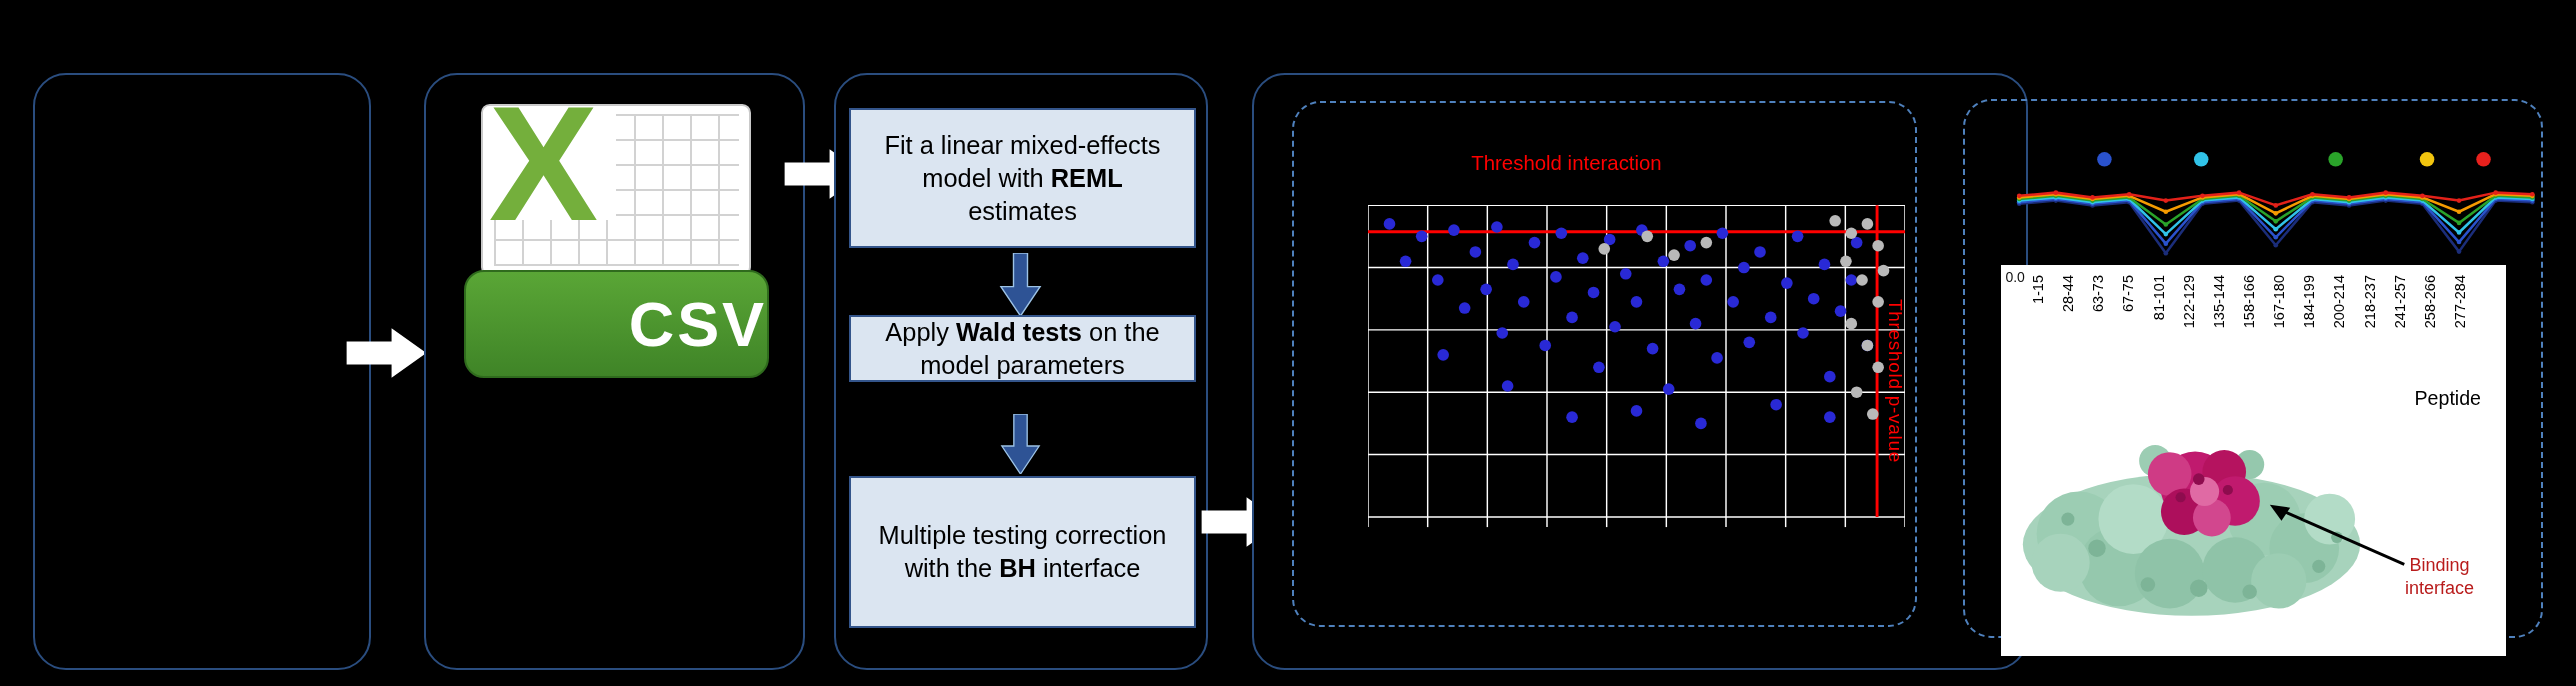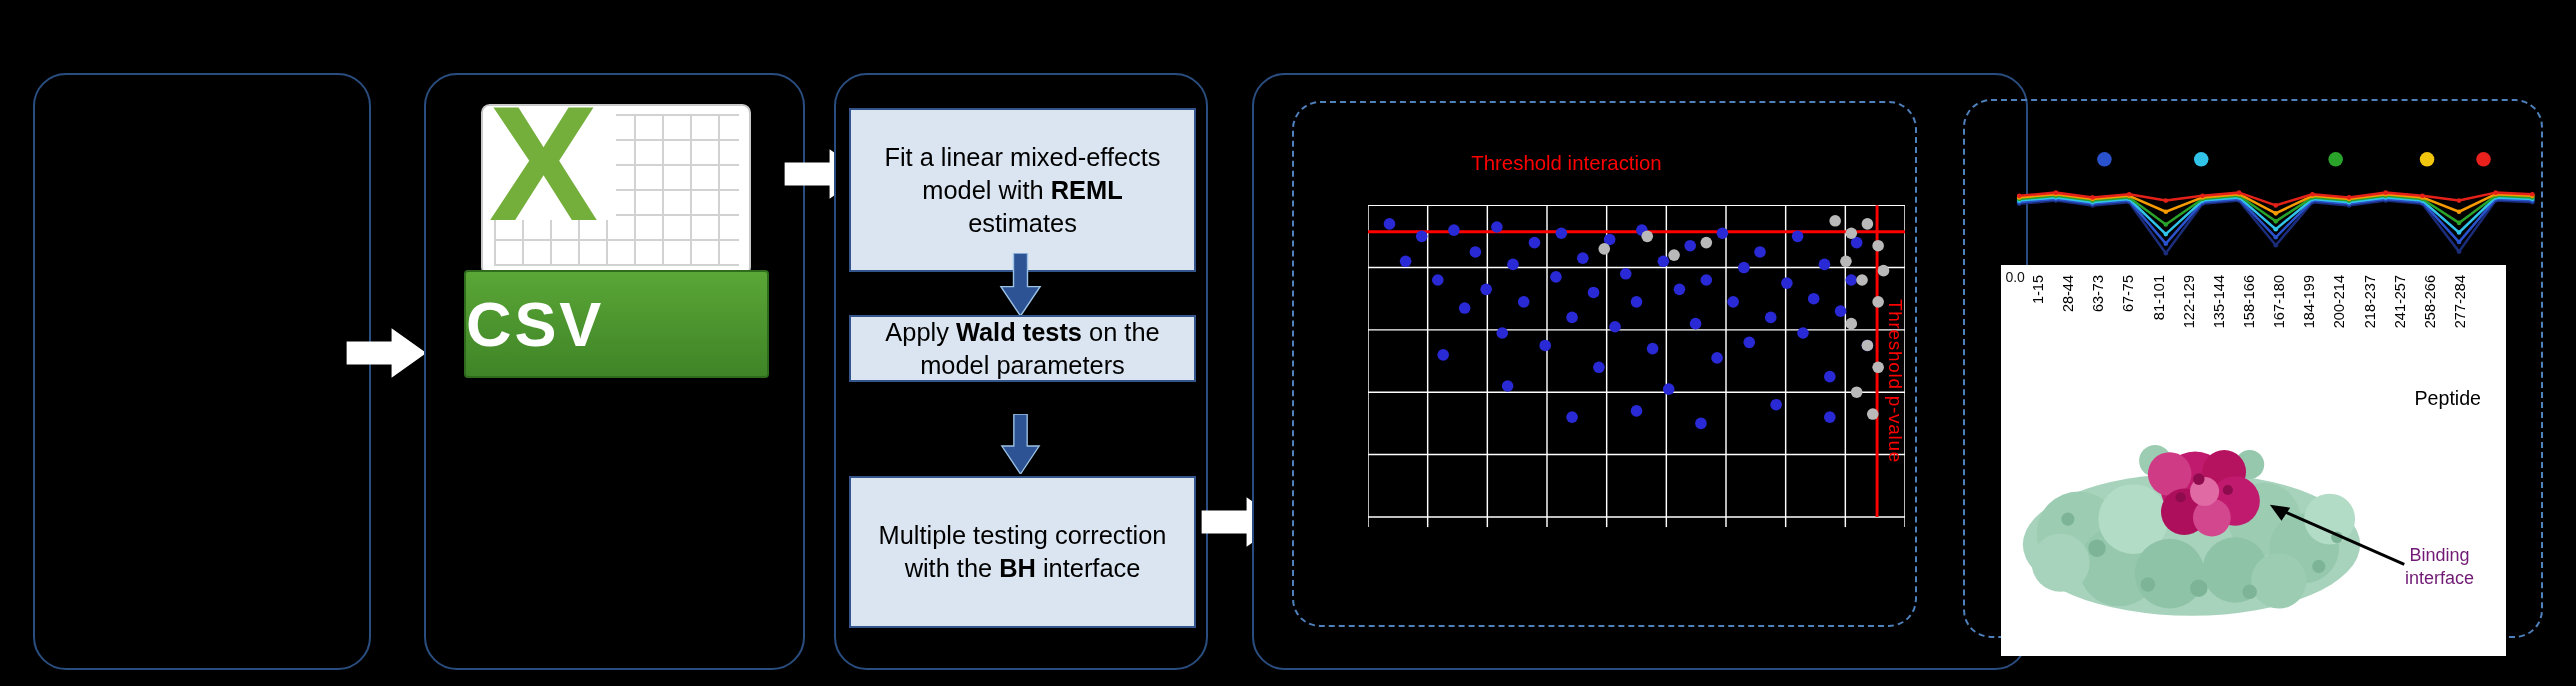--- a/index.html
+++ b/index.html
@@ -15,38 +15,38 @@
   .step-text b{font-weight:700;}
   
   .csv-icon{position:absolute;left:38px;top:29px;width:305px;height:276px;}
   .csv-sheet{position:absolute;left:17.4px;top:0;width:270px;height:172px;background:#fff;border:2.2px solid #c9c9c9;
              border-radius:8.7px;overflow:hidden;box-sizing:border-box;}
   .csv-grid{position:absolute;left:4%;top:5%;width:92%;height:90%;
             background-image:repeating-linear-gradient(to right,#d2d2d2 0 2.2px,transparent 2.2px 28px),
                              repeating-linear-gradient(to bottom,#d2d2d2 0 2.2px,transparent 2.2px 25px);}
   .csv-white-patch{position:absolute;left:0;top:0;width:50%;height:68%;background:#fff;}
   .csv-x{position:absolute;left:2%;top:-14%;font-size:164px;font-weight:700;color:#74af3c;line-height:1;}
-  .csv-banner{position:absolute;left:0;top:166px;width:305px;height:108px;border-radius:4px;
+  .csv-banner{position:absolute;left:0;top:166px;width:305px;height:108px;border-radius:20px;
               background:linear-gradient(#5aa636,#3f8427);border:2.2px solid #2f6b1d;box-sizing:border-box;
-              display:flex;align-items:center;justify-content:flex-start;}
+              display:flex;align-items:center;justify-content:flex-end;}
   .csv-banner span{color:#fff;font-size:63px;font-weight:700;letter-spacing:2.9px;}
   
   .thr-top{position:absolute;left:116px;top:49px;width:313px;text-align:center;color:#ff0000;font-size:20.4px;}
   .thr-side{position:absolute;left:590px;top:196px;color:#ff0000;font-size:19px;writing-mode:vertical-rl;letter-spacing:0.7px;}
   
   .white-panel{position:absolute;left:36px;top:164px;width:505px;height:391px;background:#fff;}
   .ytick{position:absolute;left:4.4px;top:4.4px;font-size:14px;color:#111;}
   .pep-row{position:absolute;left:22px;top:10.2px;width:452px;height:109px;display:flex;}
   .pep-cell{flex:1;position:relative;display:flex;justify-content:center;align-items:flex-start;height:109px;}
   .pep-cell span{writing-mode:vertical-rl;transform:rotate(180deg);font-size:14.5px;color:#000;display:inline-block;}
   .xlabel{position:absolute;left:0;top:122px;width:480px;text-align:right;font-size:19.6px;color:#000;}
   .protein{position:absolute;left:16px;top:145px;}
   .pointer-overlay{position:absolute;inset:0;pointer-events:none;}
-  .binding-label{position:absolute;left:374px;top:279px;width:129px;text-align:center;font-size:18px;line-height:22.5px;
-                 color:#701a75;white-space:pre-line;}
+  .binding-label{position:absolute;left:374px;top:289px;width:129px;text-align:center;font-size:18px;line-height:22.5px;
+                 color:#b91c1c;white-space:pre-line;}
 </style>
 </head>
 <body>
 
 <div class="canvas">
 
   <div class="box" style="left:33px;top:73px;width:338px;height:597px;"></div>
 
   <svg class="flow-arrow" style="left:346px;top:324px;" width="81" height="58" viewBox="0 0 110 80">
     <path d="M0,24 H62 V6 L110,40 L62,74 V56 H0 Z" fill="#ffffff"></path>
@@ -64,21 +64,21 @@
       </div>
     </div>
   </div>
 
   <svg class="flow-arrow" style="left:784px;top:145px;" width="81" height="58" viewBox="0 0 110 80">
     <path d="M0,24 H62 V6 L110,40 L62,74 V56 H0 Z" fill="#ffffff"></path>
   </svg>
 
   <div class="box" style="left:834px;top:73px;width:374px;height:597px;">
 
-    <div class="step-box" style="left:13px;top:33px;width:347px;height:164px;justify-content:center;">
+    <div class="step-box" style="left:13px;top:33px;width:347px;height:140px;justify-content:center;">
       <span class="step-text"><span>Fit a linear mixed-effects model with </span><b>REML</b><span> estimates</span></span>
     </div>
 
     <svg class="down-arrow" style="left:161px;top:178px;" width="47" height="63" viewBox="0 0 64 90">
       <path d="M22,0 H42 V48 H60 L32,90 L4,48 H22 Z" fill="#2e5395" stroke="#9dc3e6" stroke-width="2"></path>
     </svg>
 
     <div class="step-box" style="left:13px;top:240px;width:347px;height:67px;">
       <span class="step-text"><span>Apply </span><b>Wald tests</b><span> on the model parameters</span></span>
     </div>

